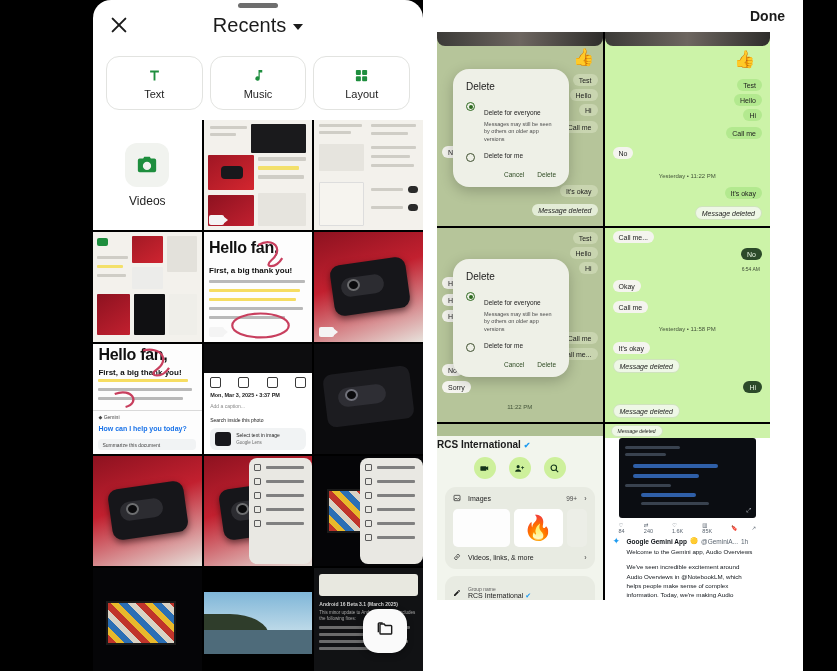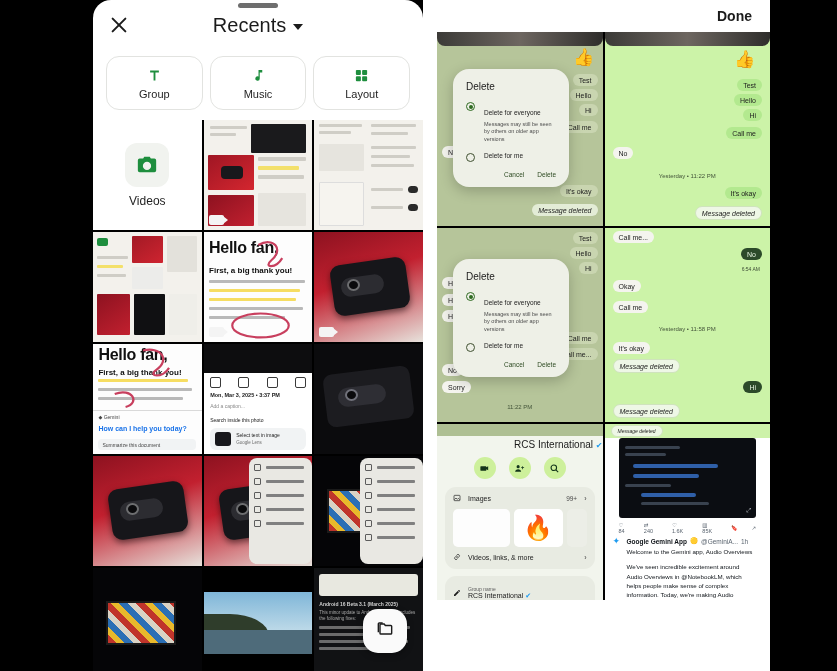--- a/index.html
+++ b/index.html
@@ -138,21 +138,21 @@
 
   .fab {
     position: absolute; right: 16px; bottom: 18px; width: 44px; height: 44px;
     background: #fafafa; border-radius: 15px; display:flex;
     align-items:center; justify-content:center;
     box-shadow: 0 2px 6px rgba(0,0,0,.35); cursor:pointer;
   }
 
   
   .right-panel {
-    position: absolute; left: 423px; top: 0; width: 347px; height: 671px;
+    position: absolute; left: 423px; top: 0; width: 380px; height: 671px;
     background: #ffffff; overflow: hidden;
   }
   .right-header {
     height: 32px; display:flex; align-items:center; justify-content:flex-end;
     padding-right: 18px;
   }
   .done-btn { font-size: 14px; font-weight: 700; color: #1b1b1b; cursor:pointer; }
 
   .collage {
     position:absolute; left:14px; top:32px; width:333px; height:568px;
@@ -195,21 +195,21 @@
   .radio.on { border-color:#2f6b22; }
   .radio.on::after { content:""; width:4px;height:4px;background:#2f6b22;border-radius:50%; }
   .opt-main { font-size:6.5px; color:#1b1b1b; line-height:1.25; }
   .opt-sub  { font-size:5.5px; color:#4d4d4d; line-height:1.35; margin-top:2px; }
   .dlg-actions { display:flex; justify-content:flex-end; gap:13px; margin-top:4px; }
   .dlg-actions span { font-size:6.5px; color:#2d4a22; cursor:pointer; }
 
   
   .rcs { background:#f2f5ed; position:absolute; inset:0; }
   .rcs-top { height:12px; background:#aebf93; }
-  .rcs-title { text-align:right; font-size:10px; font-weight:400; color:#1b1b1b; margin-top:3px; }
+  .rcs-title { text-align:left; font-size:10px; font-weight:700; color:#1b1b1b; margin-top:3px; }
   .rcs-actions { display:flex; justify-content:center; gap:13px; margin-top:7px; }
   .rcs-circ { width:22px;height:22px;border-radius:50%;background:#cdf09b;display:flex;align-items:center;justify-content:center;}
   .rcs-card { margin:8px 8px 0 8px; background:#e8ebe2; border-radius:11px; padding:7px 8px; }
   .rcs-row { display:flex; align-items:center; gap:7px; font-size:7px; color:#1b1b1b; }
   .rcs-row .sp { margin-left:auto; font-size:6.5px; color:#4a4a4a; }
   .rcs-media { display:flex; gap:4px; margin:6px 0; height:38px; }
   .rcs-m1 { flex:1.25; background:#fdfdfd; border-radius:5px; }
   .rcs-m2 { flex:1.1; background:#ffffff; border-radius:5px; display:flex;align-items:center;justify-content:center;font-size:24px;}
   .rcs-m3 { flex:.42; background:#eceee7; border-radius:5px; }
   .rcs-list { margin:7px 8px 0 8px; background:#e8ebe2; border-radius:11px; padding:6px 8px; }
@@ -245,21 +245,21 @@
       </div>
     </div>
 
     <div class="chips-row">
       <div class="chip">
         <span class="chip-icon">
           <svg width="15" height="15" viewBox="0 0 24 24" fill="currentColor">
               <path d="M5 4h14v3h-5.5v13h-3V7H5z"></path>
             </svg>
         </span>
-        <span class="chip-label">Group</span>
+        <span class="chip-label">Text</span>
       </div>
       <div class="chip">
         <span class="chip-icon">
           <svg width="15" height="15" viewBox="0 0 24 24" fill="currentColor">
               <path d="M12 3v10.6a3.5 3.5 0 1 0 2 3.15V7h4V3z"></path>
             </svg>
         </span>
         <span class="chip-label">Music</span>
       </div>
       <div class="chip">

